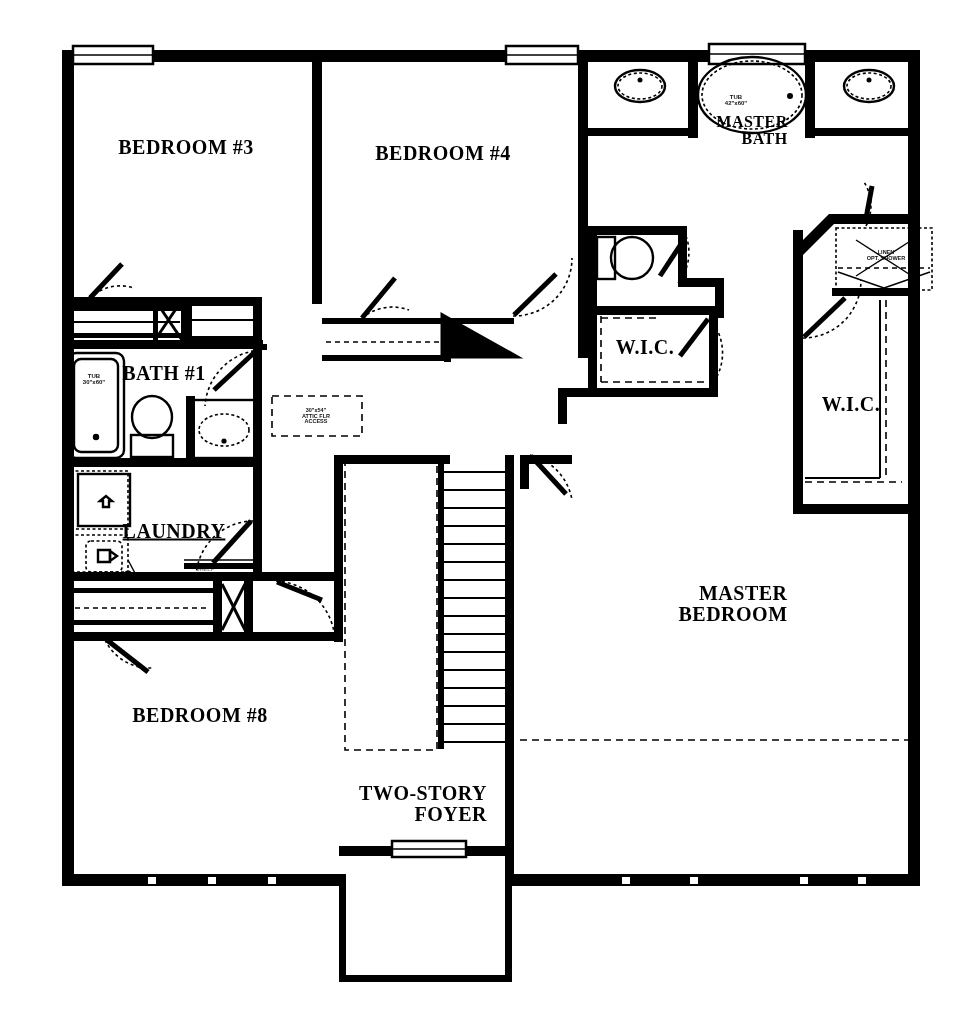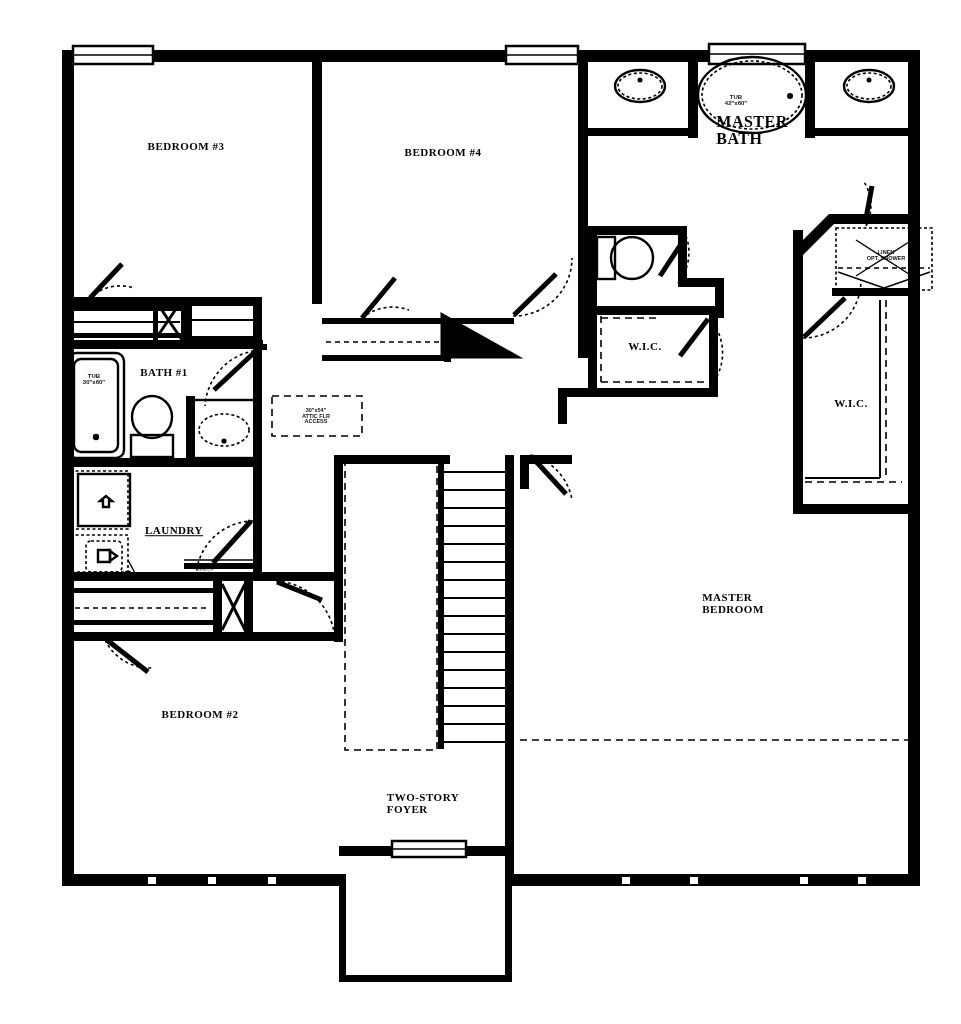--- a/index.html
+++ b/index.html
@@ -23,27 +23,27 @@
     left: 0;
     top: 0;
     width: 961px;
     height: 1024px;
   }
   .room-label {
     position: absolute;
     font-family: "Liberation Serif", serif;
     font-weight: bold;
     color: #000000;
-    text-align: left;
+    text-align: right;
     letter-spacing: 0.5px;
     white-space: pre;
     line-height: 1.05;
     user-select: none;
   }
-  .lbl-lg { font-size: 11px; }
+  .lbl-lg { font-size: 20px; }
   .lbl-md { font-size: 16px; }
   .note-label {
     position: absolute;
     font-family: "Liberation Sans", sans-serif;
     font-weight: bold;
     color: #111111;
     text-align: center;
     line-height: 1.0;
     white-space: pre;
     user-select: none;
@@ -374,21 +374,21 @@
 BATH</div>
 
   <div class="room-label lbl-lg" style="left:164px; top:373px; transform:translate(-50%,-50%);">BATH #1</div>
 
   <div class="room-label lbl-lg" style="left:645px; top:347px; transform:translate(-50%,-50%);">W.I.C.</div>
 
   <div class="room-label lbl-lg" style="left:851px; top:404px; transform:translate(-50%,-50%);">W.I.C.</div>
 
   <div class="room-label lbl-lg" style="left:174px; top:531px; transform:translate(-50%,-50%);text-decoration:underline;">LAUNDRY</div>
 
-  <div class="room-label lbl-lg" style="left:200px; top:715px; transform:translate(-50%,-50%);">BEDROOM #2</div>
+  <div class="room-label lbl-lg" style="left:200px; top:715px; transform:translate(-50%,-50%);">BEDROOM #8</div>
 
   <div class="room-label lbl-lg" style="left:733px; top:604px; transform:translate(-50%,-50%);">MASTER
 BEDROOM</div>
 
   <div class="room-label lbl-lg" style="left:423px; top:804px; transform:translate(-50%,-50%);">TWO-STORY
 FOYER</div>
 
   <div class="note-label note-xs" style="left:736px; top:100px; transform:translate(-50%,-50%);">TUB
 42"x60"</div>
 

